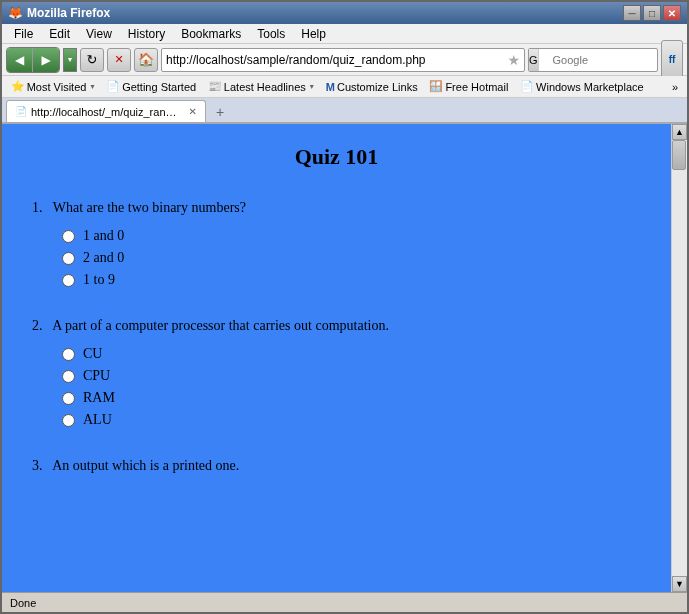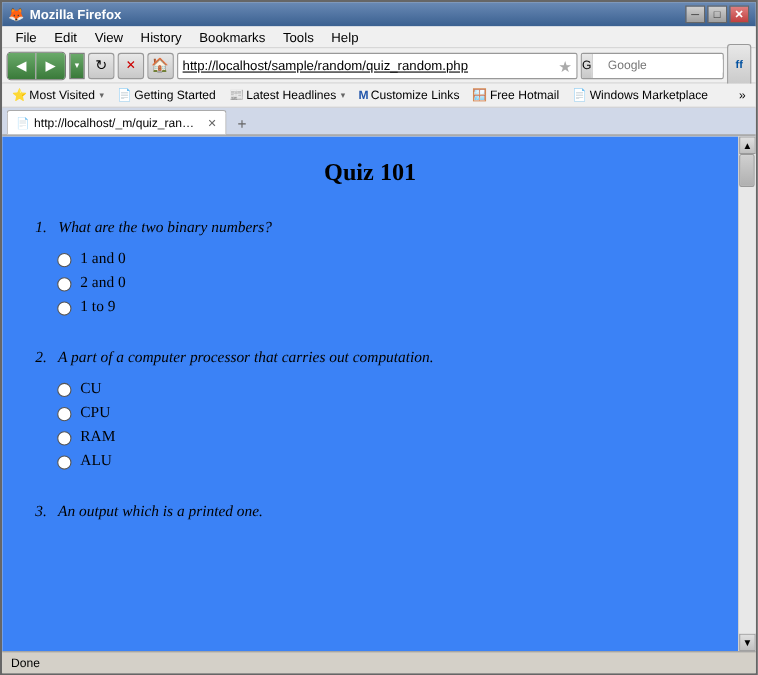--- a/index.html
+++ b/index.html
@@ -26,21 +26,21 @@
     .nav-btn.forward { background: linear-gradient(to bottom, #6aaa6a, #3a7a3a); color: white; }
     .nav-btn-group { display: flex; border: 1px solid #777; border-radius: 4px; overflow: hidden; }
     .nav-btn-group .nav-btn { border: none; border-right: 1px solid #999; border-radius: 0; }
     .nav-btn-group .nav-btn:last-child { border-right: none; }
     .dropdown-arrow { width: 14px; height: 24px; background: linear-gradient(to bottom, #6aaa6a, #3a7a3a); border: 1px solid #777; display: flex; align-items: center; justify-content: center; font-size: 8px; color: white; cursor: pointer; }
     .reload-btn { width: 24px; height: 24px; background: linear-gradient(to bottom, #e8e8e8, #c8c8c8); border: 1px solid #999; border-radius: 3px; display: flex; align-items: center; justify-content: center; font-size: 13px; cursor: pointer; }
     .stop-btn { width: 24px; height: 24px; background: linear-gradient(to bottom, #e8e8e8, #c8c8c8); border: 1px solid #999; border-radius: 3px; display: flex; align-items: center; justify-content: center; font-size: 11px; cursor: pointer; color: #cc0000; }
     .home-btn { width: 24px; height: 24px; background: linear-gradient(to bottom, #e8e8e8, #c8c8c8); border: 1px solid #999; border-radius: 3px; display: flex; align-items: center; justify-content: center; font-size: 13px; cursor: pointer; }
 
     .address-bar { flex: 1; height: 24px; border: 1px solid #999; background: white; display: flex; align-items: center; padding: 0 4px; font-size: 12px; border-radius: 2px; }
-    .address-text { flex: 1; font-size: 12px; color: #000; text-decoration: underline; }
+    .address-text { flex: 1; font-size: 12px; color: #000; }
     .star-btn { font-size: 14px; color: #aaa; cursor: pointer; margin-left: 4px; }
 
     .search-bar { height: 24px; width: 130px; border: 1px solid #999; background: white; display: flex; align-items: center; border-radius: 2px; overflow: hidden; }
     .search-icon-area { width: 22px; height: 100%; background: linear-gradient(to bottom, #e8e8e8, #c8c8c8); border-right: 1px solid #ccc; display: flex; align-items: center; justify-content: center; font-size: 11px; cursor: pointer; }
     .search-input { flex: 1; border: none; outline: none; font-size: 11px; padding: 0 14px; color: #333; }
 
     .ff-icon { width: 22px; height: 40px; background: linear-gradient(to bottom, #e8e8e8, #c8c8c8); border: 1px solid #999; border-radius: 3px; display: flex; align-items: center; justify-content: center; font-size: 10px; cursor: pointer; color: #0050a0; font-weight: bold; }
 
     
     .bookmarks-bar { background: #f0f0f0; height: 22px; display: flex; align-items: center; padding: 0 4px; gap: 2px; border-bottom: 1px solid #ccc; font-size: 11px; }
@@ -63,23 +63,23 @@
     .scroll-thumb-up { height: 16px; background: linear-gradient(to bottom, #e0e0e0, #c0c0c0); border: 1px solid #999; display: flex; align-items: center; justify-content: center; font-size: 9px; cursor: pointer; }
     .scroll-track { flex: 1; background: #e8e8e8; position: relative; }
     .scroll-thumb { width: 14px; height: 30px; background: linear-gradient(to bottom, #d0d0d0, #b0b0b0); border: 1px solid #999; position: absolute; top: 0; left: 0; cursor: pointer; border-radius: 2px; }
     .scroll-thumb-down { height: 16px; background: linear-gradient(to bottom, #e0e0e0, #c0c0c0); border: 1px solid #999; display: flex; align-items: center; justify-content: center; font-size: 9px; cursor: pointer; }
 
     .page-content { flex: 1; overflow-y: auto; padding: 20px 30px; background: #3b82f6; }
 
     
     .quiz-title { text-align: center; font-size: 22px; font-weight: bold; color: #000; margin-bottom: 30px; font-family: "Times New Roman", serif; }
     .question { margin-bottom: 30px; }
-    .question-text { font-size: 14px; color: #000; margin-bottom: 12px; font-family: "Times New Roman", serif; font-style: italic; }
+    .question-text { font-size: 14px; color: #000; margin-bottom: 12px; font-family: "Times New Roman", serif; }
     .options { padding-left: 20px; }
-    .option { display: flex; align-items: center; gap: 8px; margin-bottom: 6px; font-size: 14px; color: #000; font-family: "Times New Roman", serif; }
+    .option { display: flex; align-items: center; gap: 8px; margin-bottom: 6px; font-size: 14px; color: #000; font-family: "Times New Roman", serif; margin-left: 10px; }
     .radio-btn { width: 13px; height: 13px; border-radius: 50%; border: 1px solid #555; background: white; cursor: pointer; flex-shrink: 0; }
 
     
     .status-bar { height: 20px; background: #d4d0c8; border-top: 1px solid #999; display: flex; align-items: center; padding: 0 8px; font-size: 11px; color: #000; }
   </style>
 </head>
 <body>
 
 <div class="window-frame">
 

